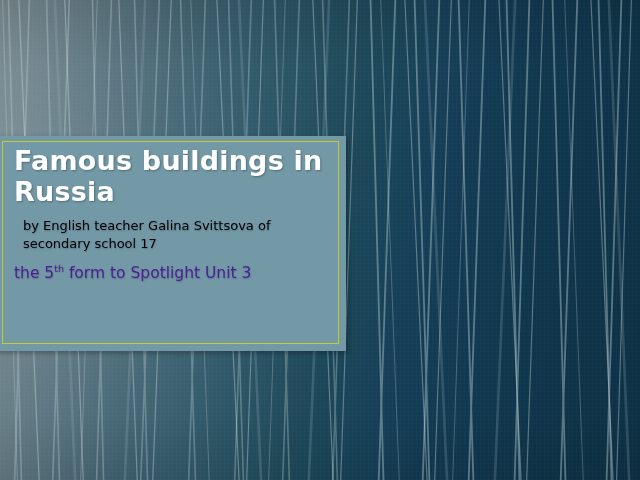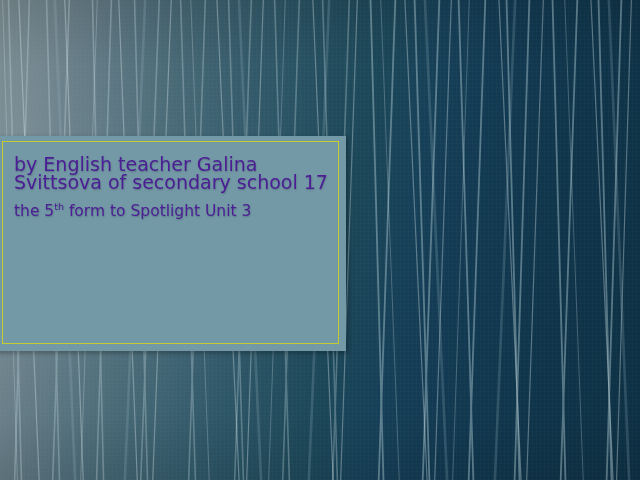--- a/index.html
+++ b/index.html
@@ -119,24 +119,24 @@
   .slide-title {
     margin: 0;
     font-size: 27px;
     line-height: 31px;
     font-weight: bold;
     color: #ffffff;
     letter-spacing: 0.2px;
     text-shadow: 1px 1px 2px rgba(40,60,70,0.45);
   }
   .slide-subtitle {
-    margin: 10px 0 0 0;
-    font-size: 19px;
+    margin: 10px 0 0 9px;
+    font-size: 13px;
     line-height: 18px;
-    color: #4c1d95;
+    color: #000000;
     font-weight: normal;
     text-shadow: 0.5px 0.5px 1.5px rgba(40,60,70,0.35);
   }
   .slide-subtitle-line2 {
     margin: 11px 0 0 0;
     font-size: 15.5px;
     line-height: 18px;
     color: #4c1d95;
     font-weight: normal;
     text-shadow: 0.5px 0.5px 1.5px rgba(40,60,70,0.35);
@@ -222,18 +222,19 @@
       <line x1="286" y1="-20" x2="268" y2="500"></line>
       <line x1="380" y1="-20" x2="400" y2="500"></line>
       <line x1="470" y1="-20" x2="452" y2="500"></line>
       <line x1="564" y1="-20" x2="584" y2="500"></line>
     </g>
   </svg>
 
   <div class="title-box">
     <div class="title-box-inner-border"></div>
     <div class="title-box-content">
+      <h1 class="slide-title">Famous buildings in Russia</h1>
       <p class="slide-subtitle">by English teacher Galina Svittsova of secondary school 17</p>
       <p class="slide-subtitle-line2"><span>the 5</span><span class="sup">th</span><span> form to Spotlight Unit 3</span></p>
     </div>
   </div>
 
 </div>
 
 </body></html>

